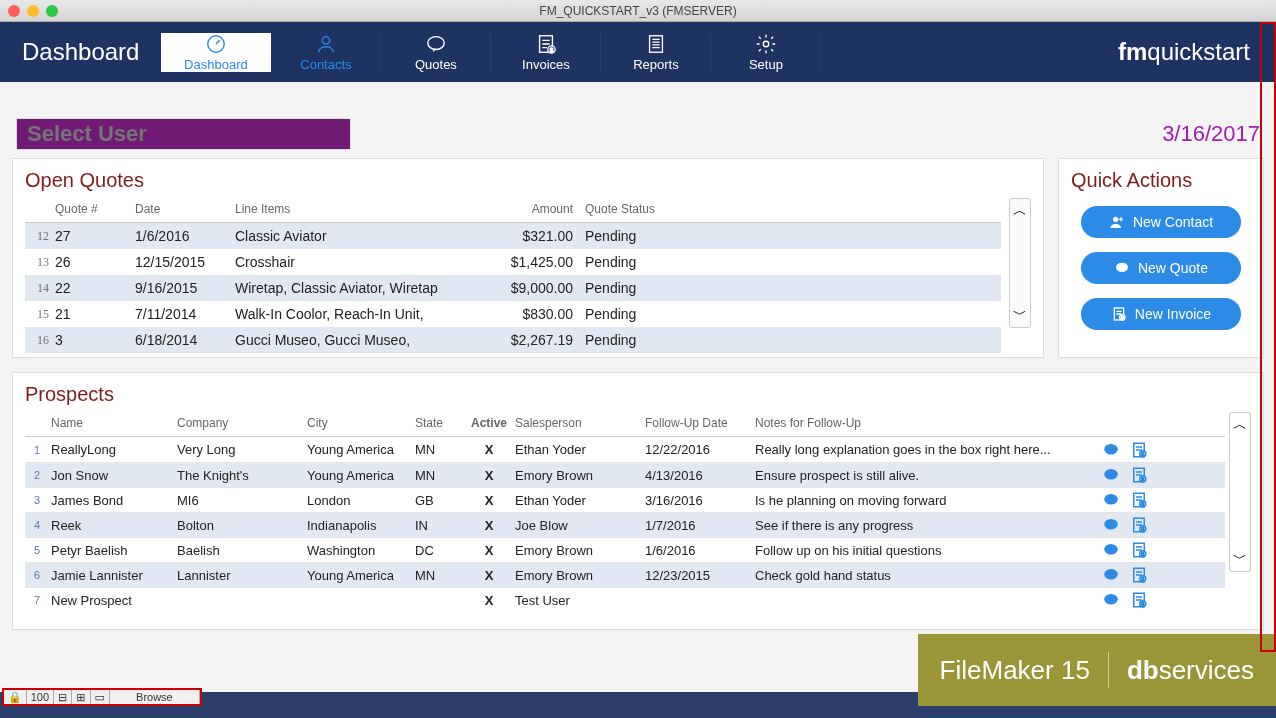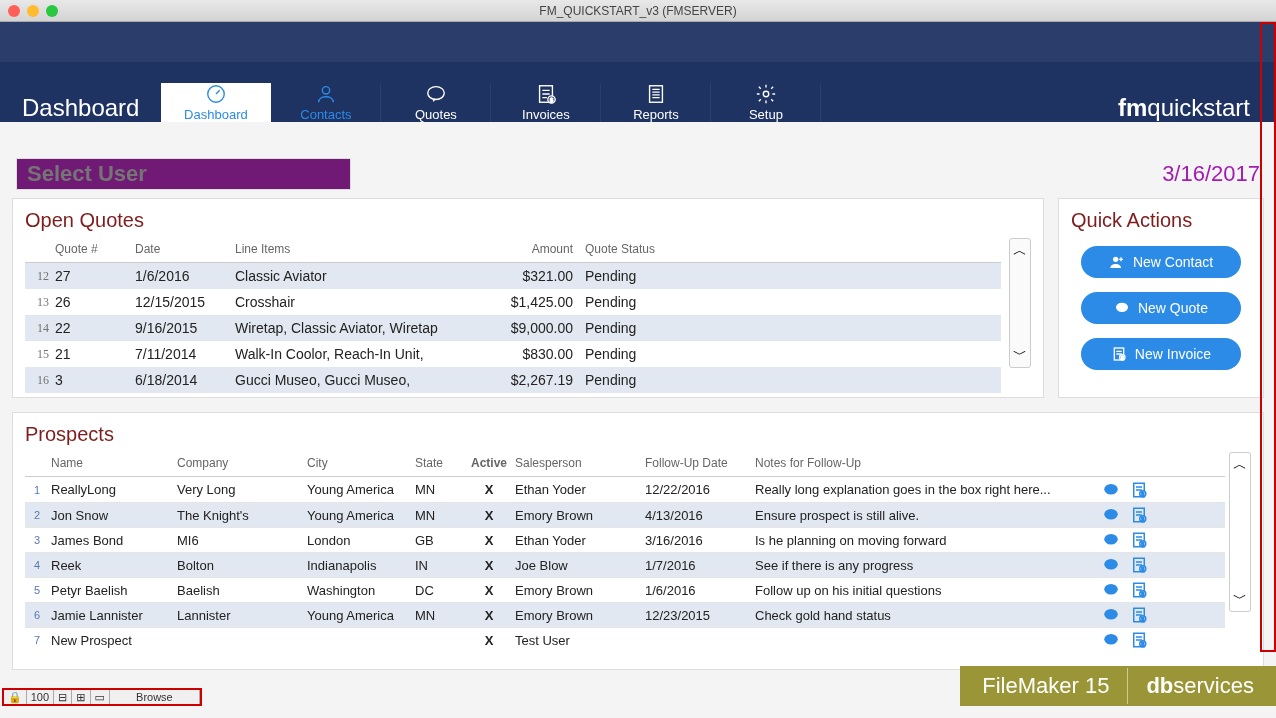--- a/index.html
+++ b/index.html
@@ -6,21 +6,21 @@
 body { background: #2b3e6b; width: 1276px; height: 718px; overflow: hidden; position: relative; }
 
 .mac-chrome { height: 22px; background: linear-gradient(#e8e8e8,#d4d4d4); display: flex; align-items: center; padding: 0 8px; border-bottom: 1px solid #aaa; position: relative; }
 .mac-buttons { display: flex; gap: 7px; }
 .mac-btn { width: 12px; height: 12px; border-radius: 50%; }
 .mac-close { background: #ff5f57; }
 .mac-min { background: #febc2e; }
 .mac-max { background: #28c840; }
 .mac-title { position: absolute; left: 50%; transform: translateX(-50%); font-size: 12px; color: #444; }
 
-.top-nav { height: 60px; background: #1f3362; display: flex; align-items: flex-end; color: #fff; margin-top: 40px; }
+.top-nav { height: 60px; background: #1f3362; display: flex; align-items: center; color: #fff; }
 .app-title { font-size: 24px; font-weight: 300; padding: 0 22px; display: flex; align-items: center; }
 .nav-tabs { display: flex; }
 .nav-tab { width: 110px; display: flex; flex-direction: column; align-items: center; justify-content: center; gap: 2px; font-size: 13px; border-right: 1px solid rgba(255,255,255,0.06); cursor: pointer; }
 .nav-tab.active { background: #fff; color: #2b8be7; }
 .nav-tab.alt-active { color: #2b8be7; }
 .nav-icon { width: 22px; height: 22px; display: flex; align-items: center; justify-content: center; }
 .brand { margin-left: auto; padding-right: 26px; font-size: 24px; font-weight: 300; display: flex; align-items: center; }
 .brand b { font-weight: 700; }
 
 .content-wrap { background: #f4f4f4; padding: 10px 12px 0 12px; height: 610px; position: relative; }
@@ -67,21 +67,21 @@
 .p-followup { width: 110px; }
 .p-notes { width: 340px; white-space: nowrap; overflow: hidden; }
 .p-actions { width: 60px; display:flex; gap:10px; justify-content: center; }
 .p-actions svg { cursor:pointer; }
 .pr-scroll { width: 22px; border:1px solid #ccc; border-radius:3px; display:flex; flex-direction: column; justify-content: space-between; margin-left:4px; height:160px; }
 .pr-scroll span { text-align:center; font-size:14px; cursor:pointer; padding:3px 0;}
 .pr-body { display:flex; }
 
 .footer-text { font-size: 11px; color: #999; position: absolute; bottom: 26px; left: 18px; }
 
-.olive-badge { position: absolute; right: 0; bottom: 12px; height: 40px; background: #9a9637; color: #fff; display: flex; align-items: center; padding: 0 22px; font-size: 22px; font-weight: 300; gap: 18px; }
+.olive-badge { position: absolute; right: 0; bottom: 12px; height: 72px; background: #9a9637; color: #fff; display: flex; align-items: center; padding: 0 22px; font-size: 26px; font-weight: 300; gap: 18px; }
 .olive-sep { width: 1px; height: 36px; background: rgba(255,255,255,0.5); }
 .olive-badge b { font-weight: 700; }
 
 .status-bar { position: absolute; left: 2px; bottom: 12px; height: 18px; border: 2px solid #cc0000; background:#f0f0f0; display:flex; align-items:center; font-size:11px; color:#333; }
 .status-bar .seg { border-right:1px solid #aaa; padding:0 4px; height:100%; display:flex; align-items:center; }
 .status-bar .browse { width: 90px; justify-content:center; }
 
 .right-red { position:absolute; right:0; top:22px; width:16px; height:630px; border:2px solid #cc0000; }
 
 svg { display: block; }

